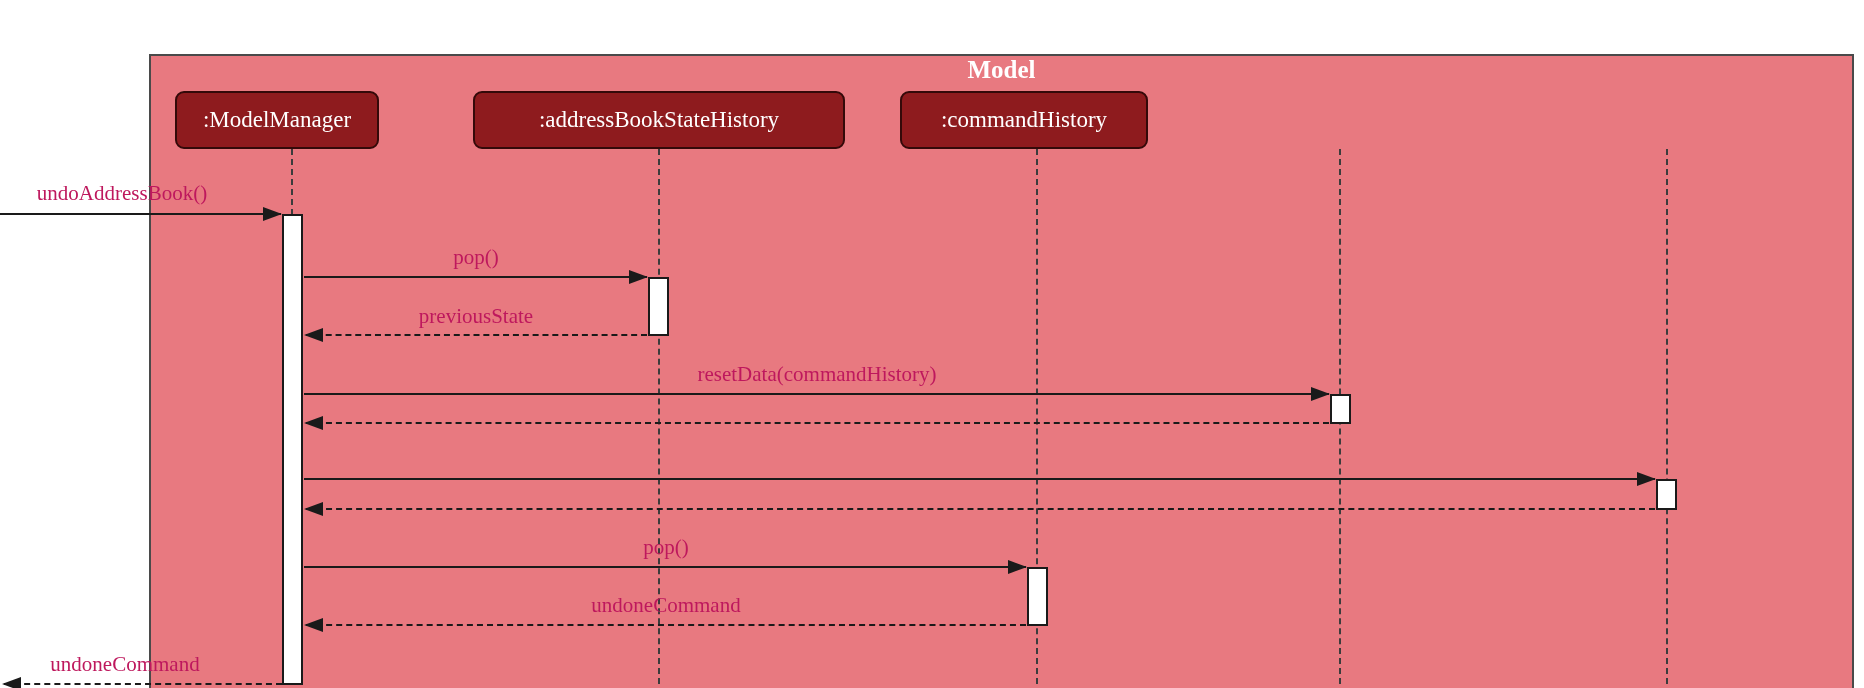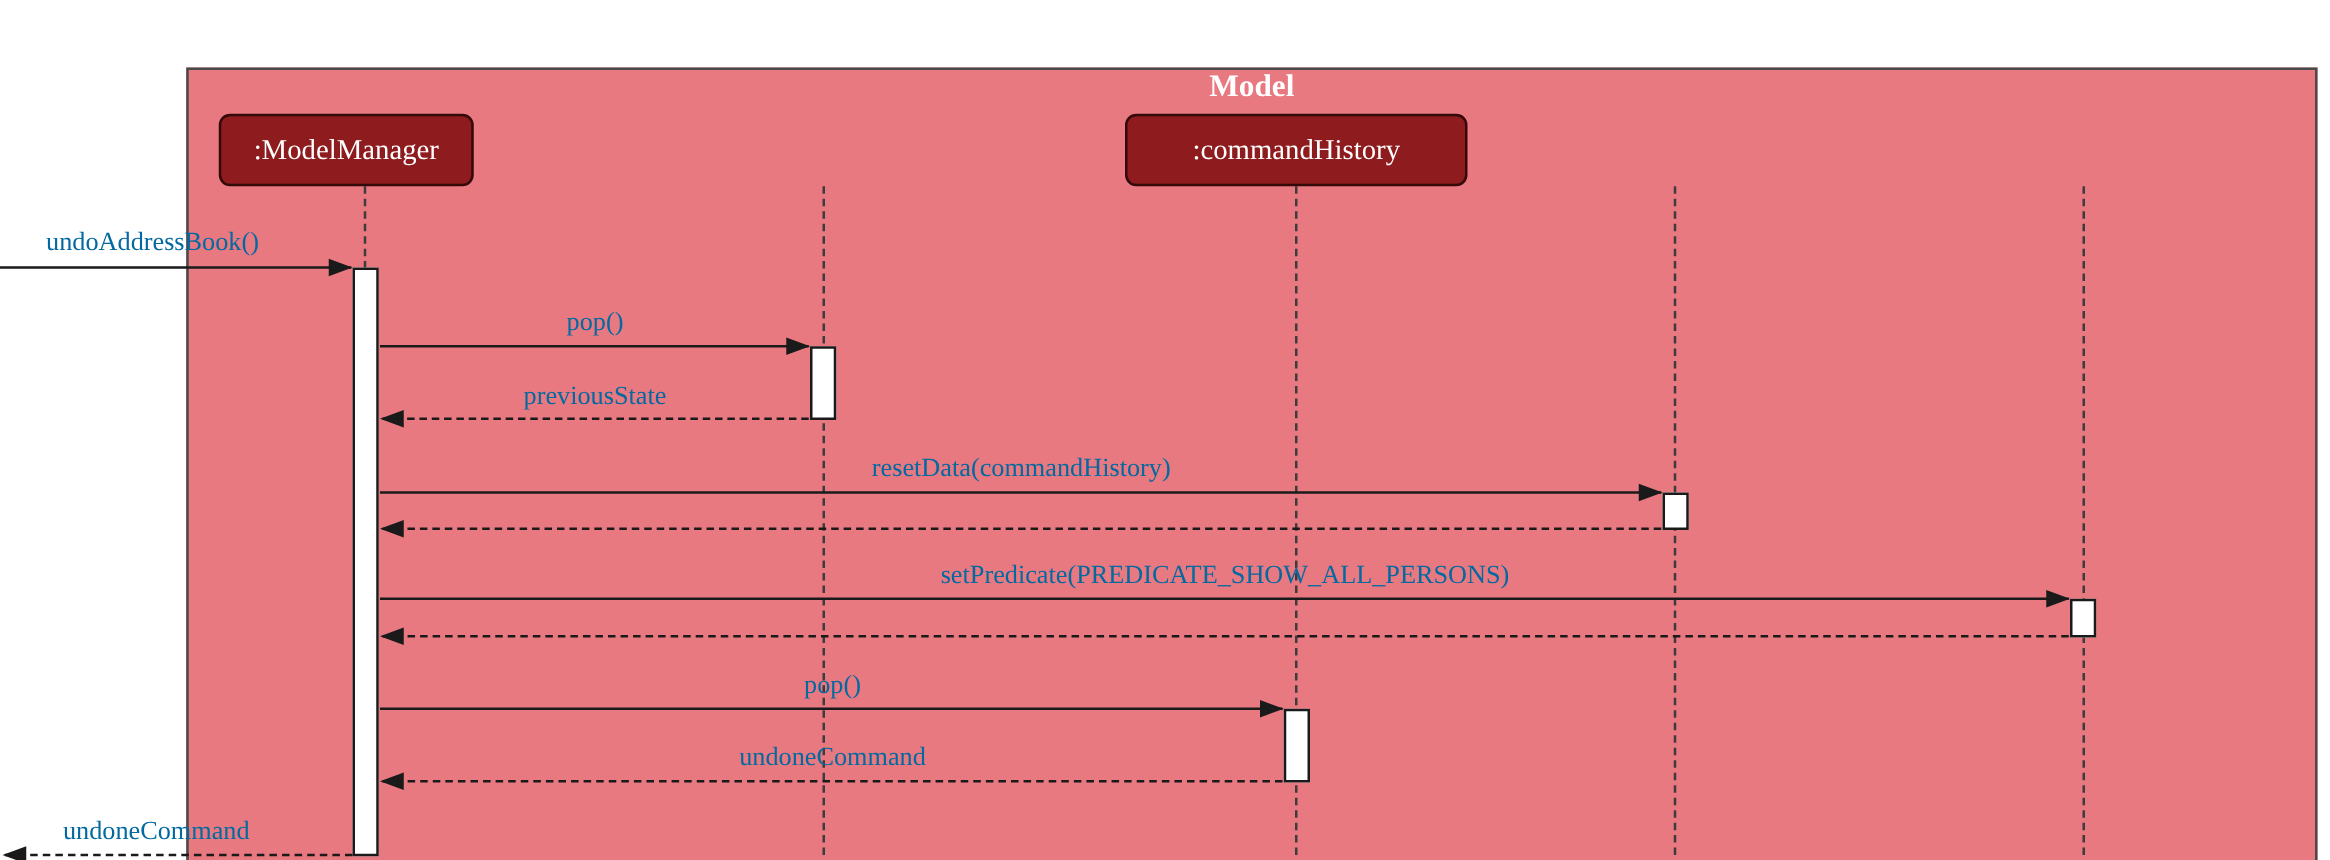--- a/index.html
+++ b/index.html
@@ -74,21 +74,21 @@
   .arrow-left {
     position: absolute;
     width: 0; height: 0;
     border-top: 7px solid transparent;
     border-bottom: 7px solid transparent;
     border-right: 19px solid #1A1A1A;
   }
   .msg-label {
     position: absolute;
     transform: translateX(-50%);
-    color: #0369a1;
+    color: #be185d;
     font-size: 21px;
     white-space: nowrap;
   }
 </style>
 </head>
 <body>
 
 <div id="canvas">
 
   <div class="frame"></div>
@@ -96,21 +96,24 @@
 
   <div class="lifeline" style="left:291px;"></div>
   <div class="lifeline" style="left:658px;"></div>
   <div class="lifeline" style="left:1036px;"></div>
   <div class="lifeline" style="left:1339px;"></div>
   <div class="lifeline" style="left:1666px;"></div>
 
   <div class="participant" style="left:175px; width:204px;">
     <span>:ModelManager</span>
   </div>
-  <div class="participant" style="left:900px; width:274px;">
+  <div class="participant" style="left:473px; width:372px;">
+    <span>:addressBookStateHistory</span>
+  </div>
+  <div class="participant" style="left:900px; width:248px;">
     <span>:commandHistory</span>
   </div>
 
   <div class="activation" style="left:282px; top:172px; height:471px;"></div>
   <div class="activation" style="left:648px; top:235px; height:59px;"></div>
   <div class="activation" style="left:1330px; top:352px; height:30px;"></div>
   <div class="activation" style="left:1656px; top:437px; height:31px;"></div>
   <div class="activation" style="left:1027px; top:525px; height:59px;"></div>
 
   <div class="msg-label" style="left:122px; top:139px;">undoAddressBook()</div>
@@ -125,21 +128,20 @@
   <div class="msg-line dashed" style="left:306px; top:292px; width:341px;"></div>
   <div class="arrow-left" style="left:304px; top:286px;"></div>
 
   <div class="msg-label" style="left:817px; top:320px;">resetData(commandHistory)</div>
   <div class="msg-line" style="left:304px; top:351px; width:1025px;"></div>
   <div class="arrow-right" style="left:1311px; top:345px;"></div>
 
   <div class="msg-line dashed" style="left:306px; top:380px; width:1023px;"></div>
   <div class="arrow-left" style="left:304px; top:374px;"></div>
 
-  <div class="msg-label" style="left:980px; top:405px;">setPredicate(PREDICATE_SHOW_ALL_PERSONS)</div>
   <div class="msg-line" style="left:304px; top:436px; width:1351px;"></div>
   <div class="arrow-right" style="left:1637px; top:430px;"></div>
 
   <div class="msg-line dashed" style="left:306px; top:466px; width:1349px;"></div>
   <div class="arrow-left" style="left:304px; top:460px;"></div>
 
   <div class="msg-label" style="left:666px; top:493px;">pop()</div>
   <div class="msg-line" style="left:304px; top:524px; width:722px;"></div>
   <div class="arrow-right" style="left:1008px; top:518px;"></div>
 

